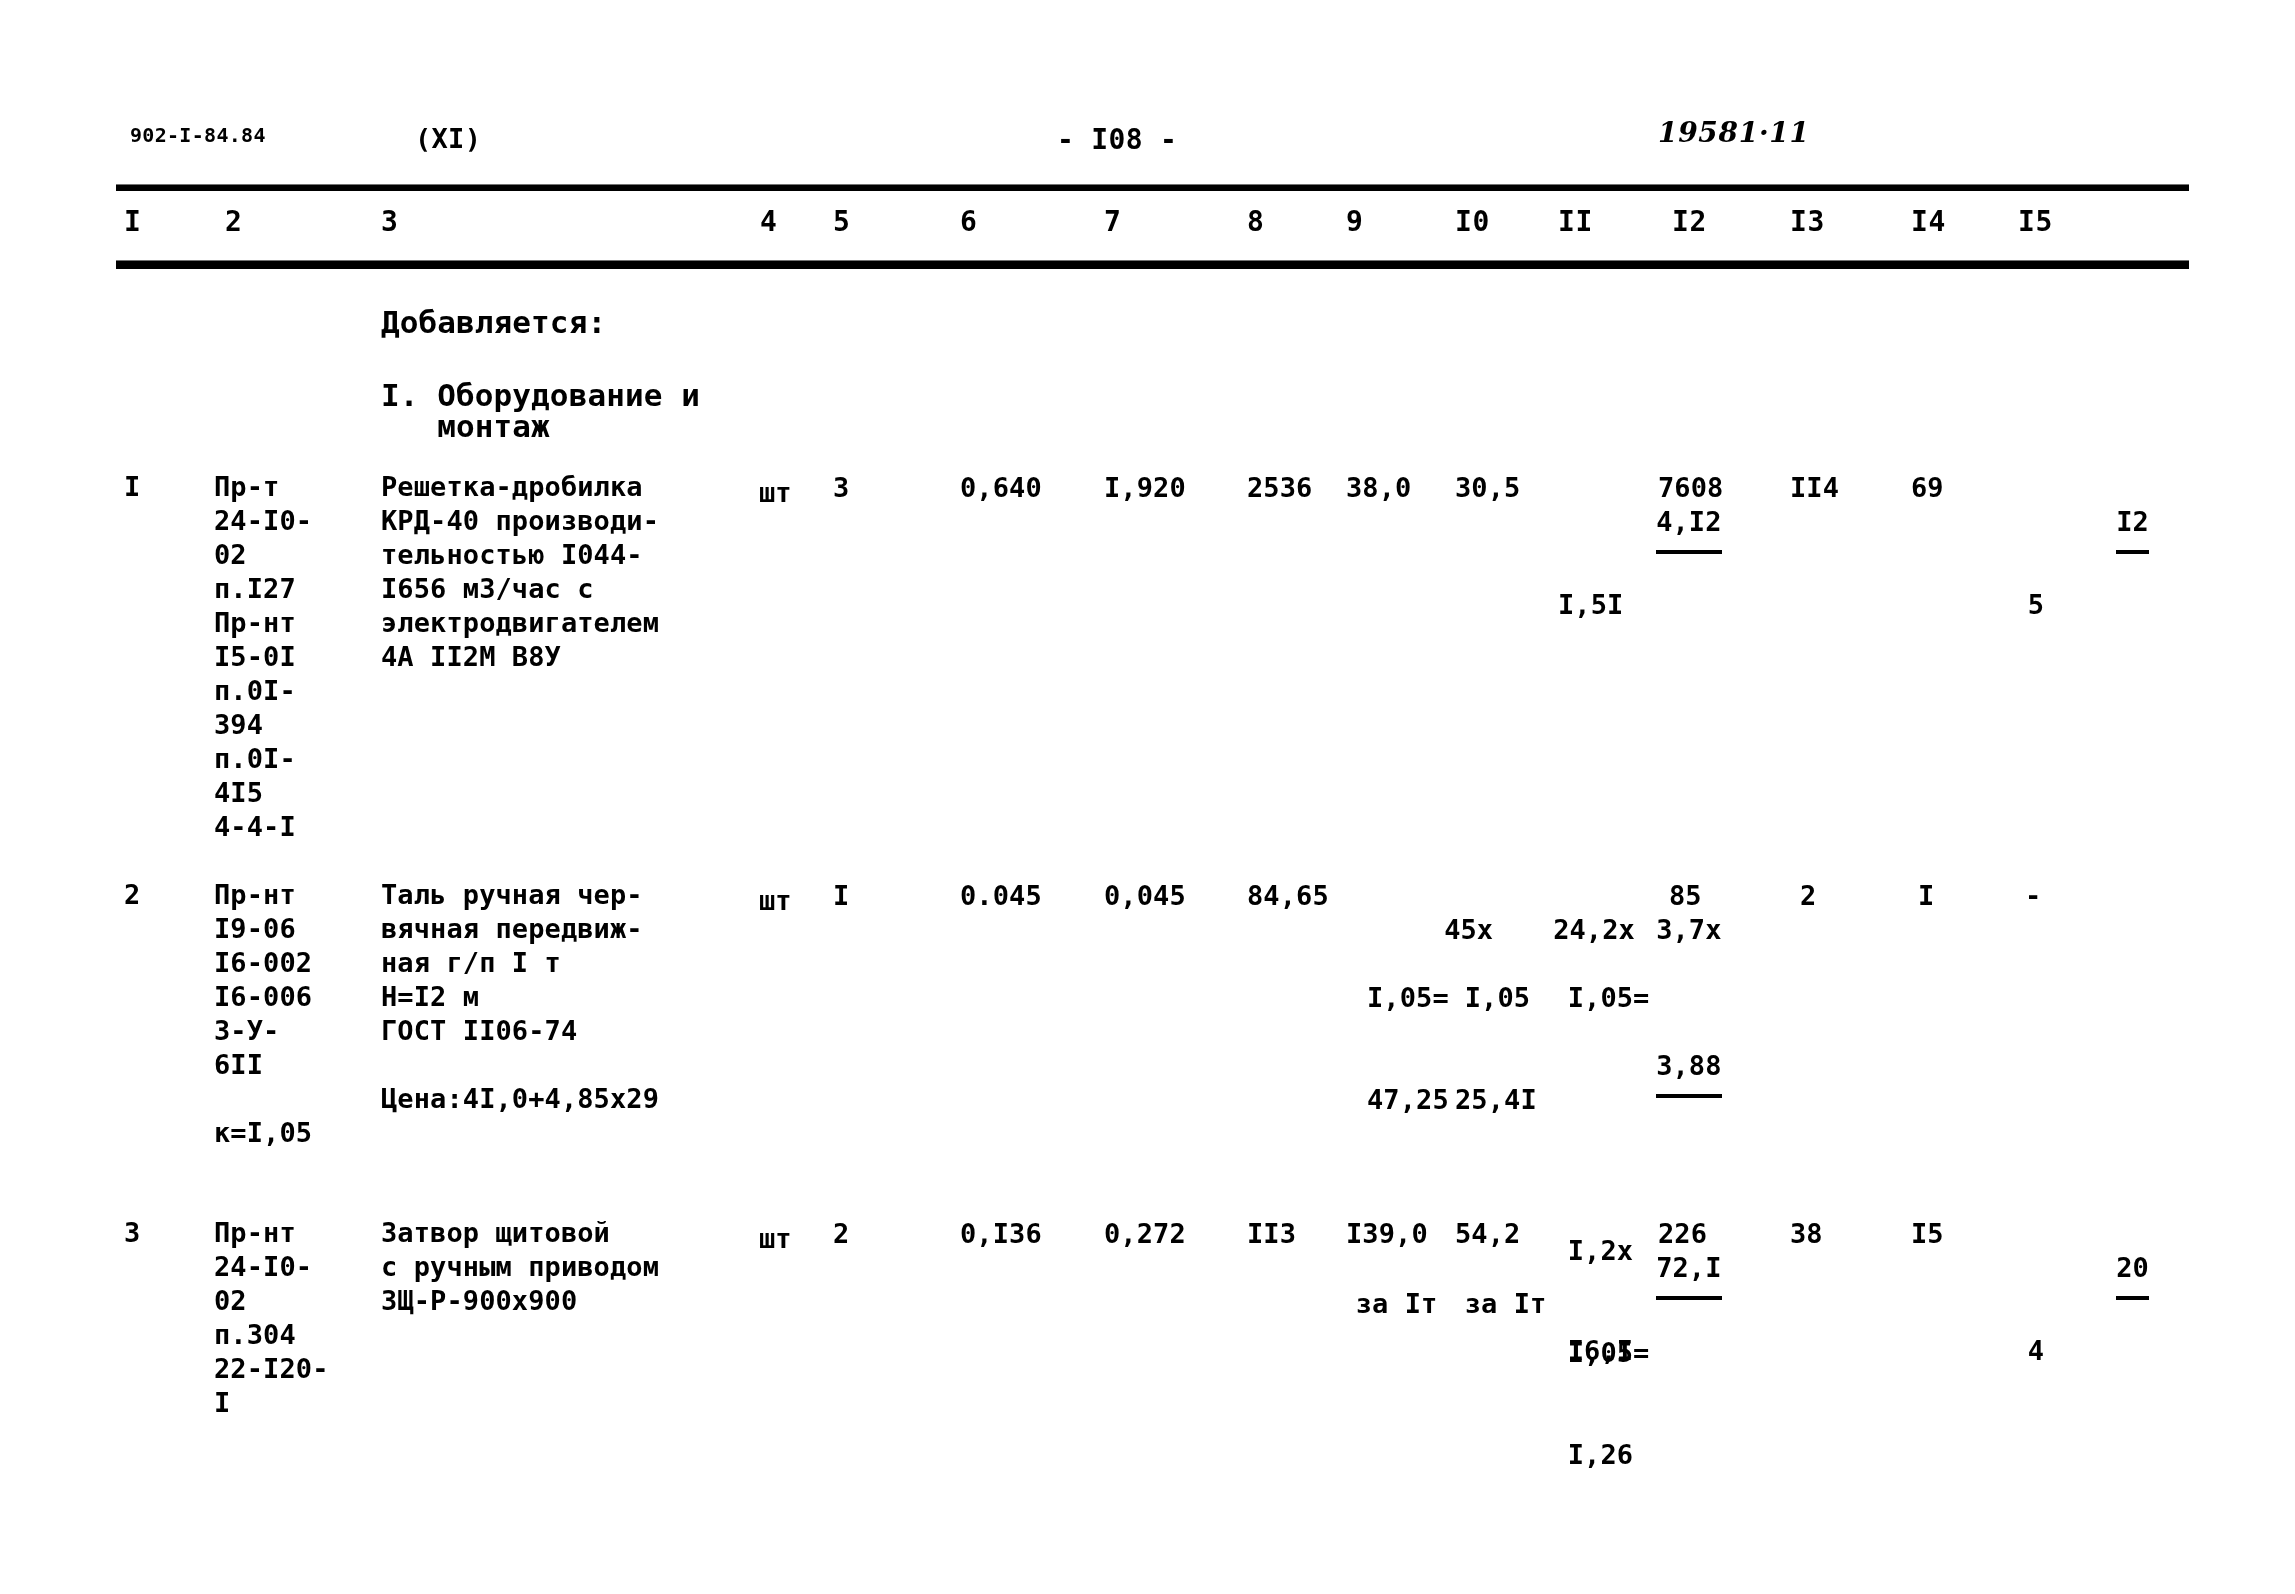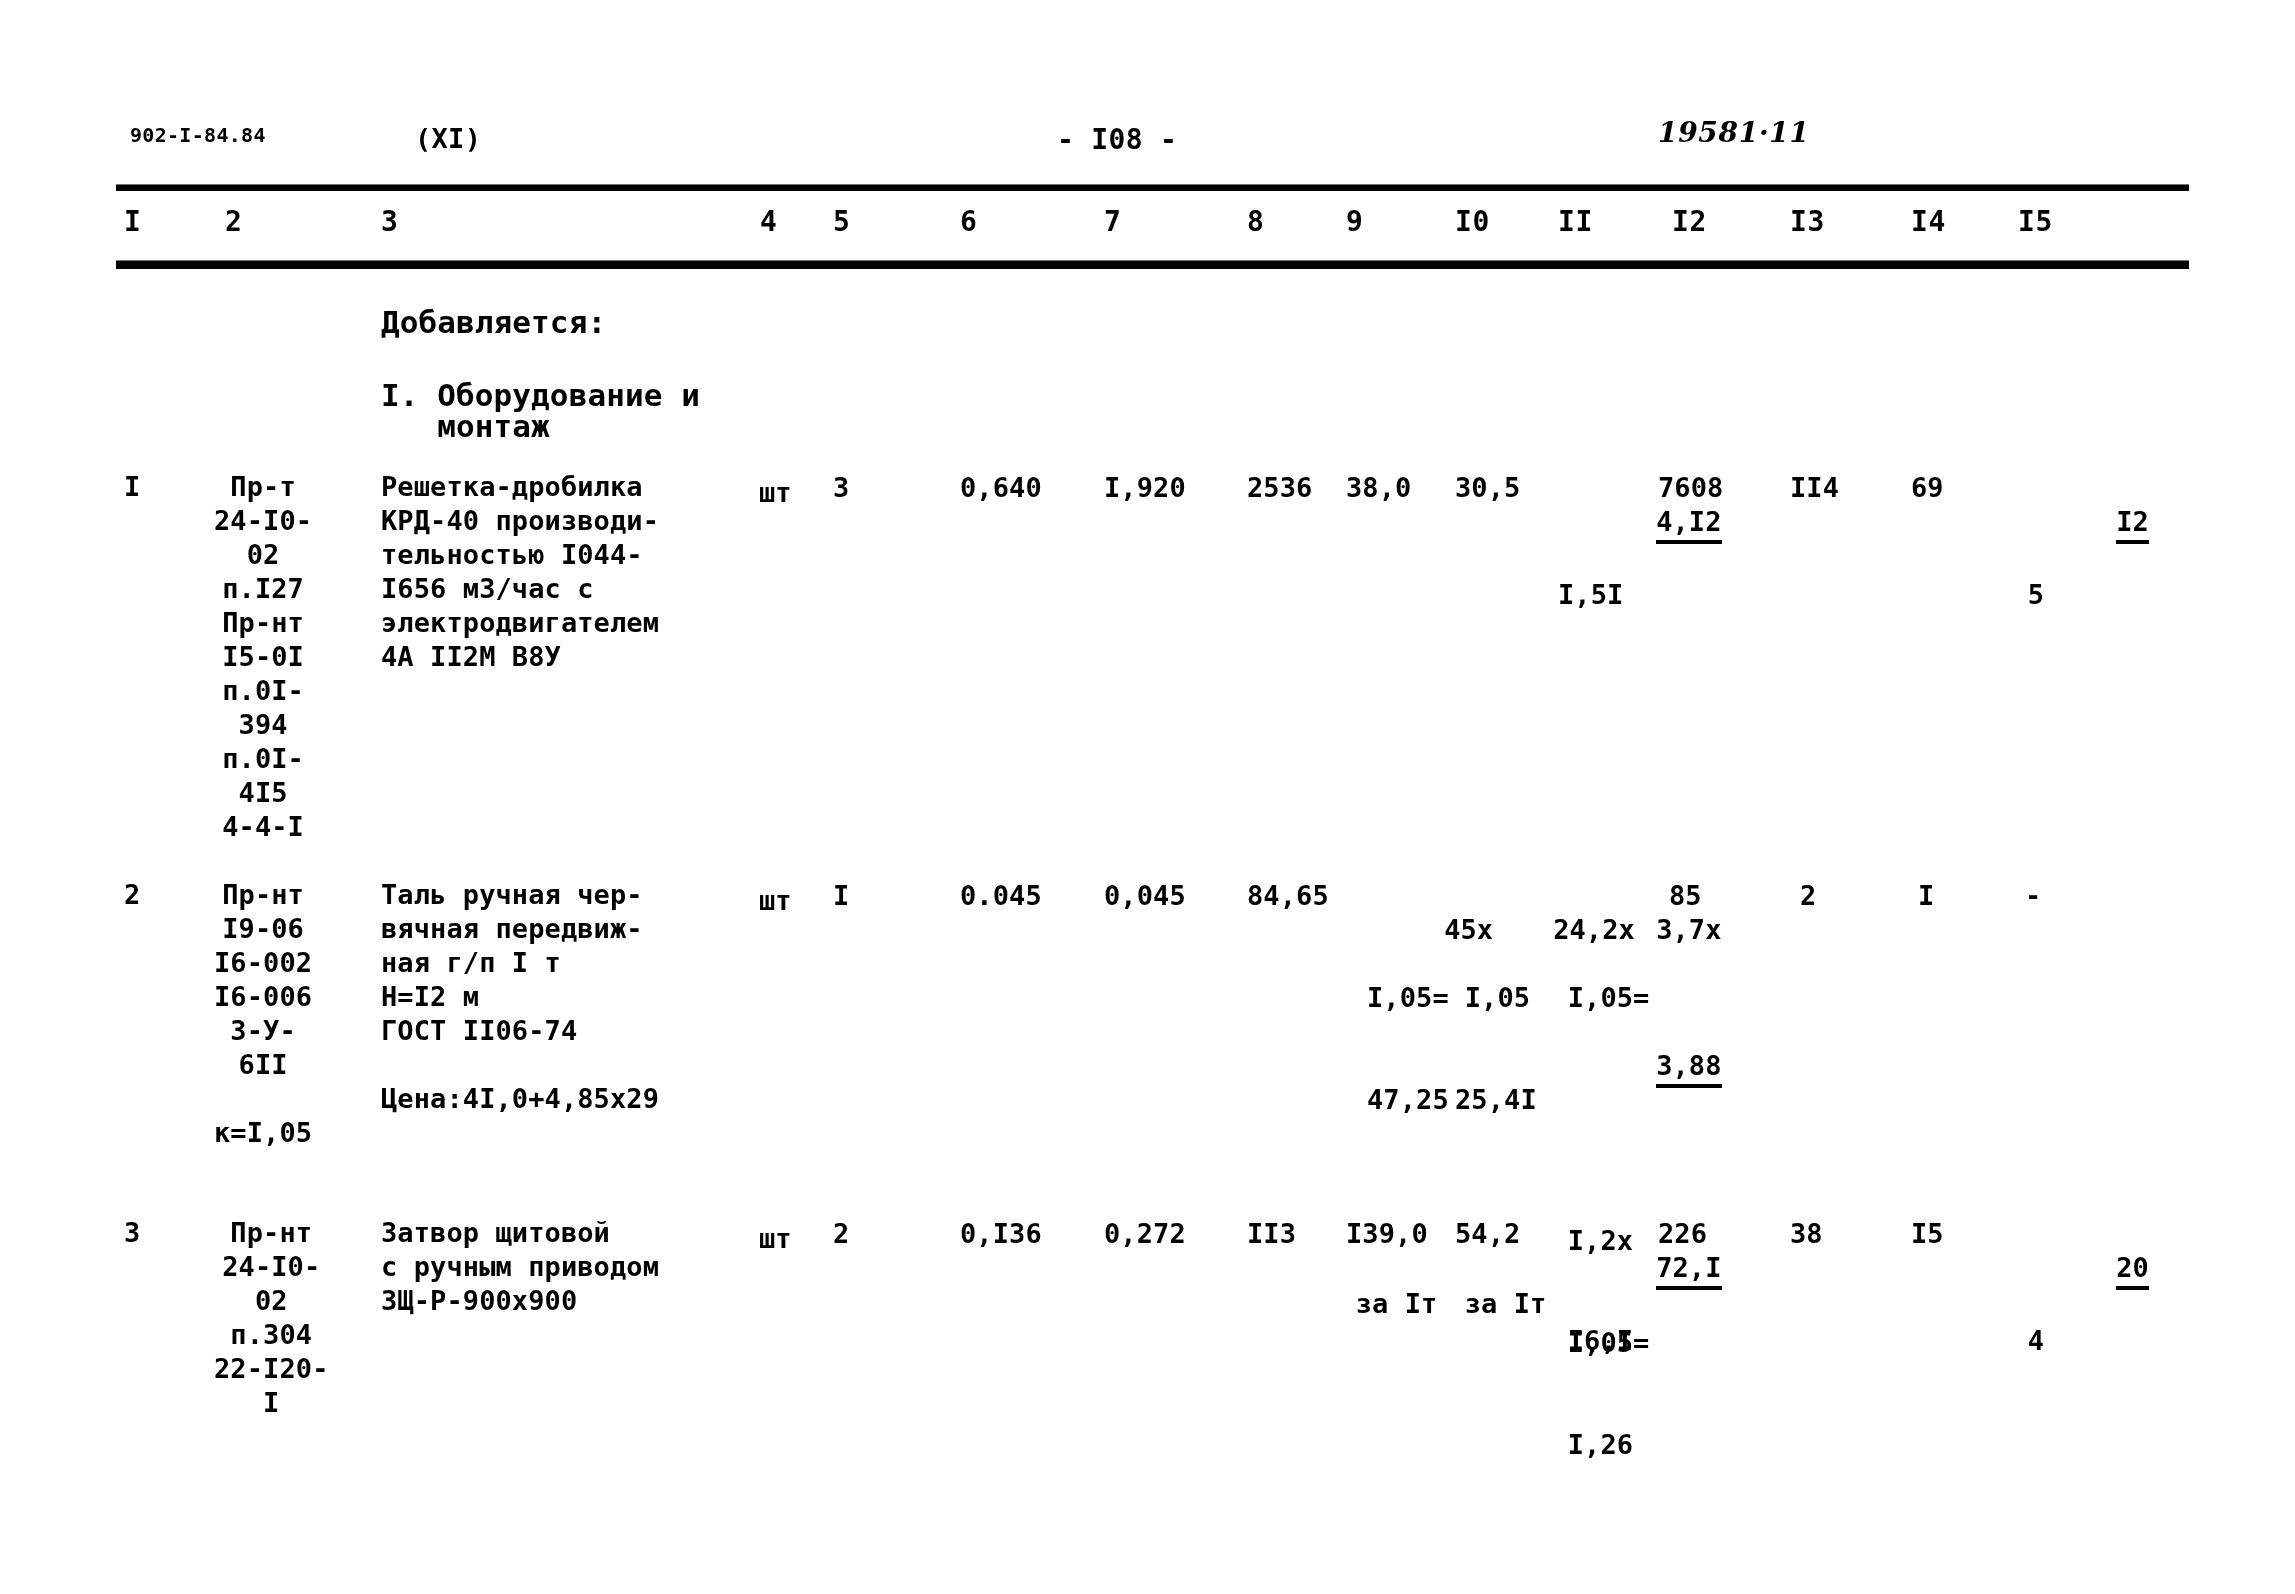--- a/index.html
+++ b/index.html
@@ -96,40 +96,40 @@
 
   .cell {
     position: absolute;
     font-size: 27px;
     font-weight: 700;
     white-space: pre;
     line-height: 34px;
     letter-spacing: 0.1px;
   }
   .c1  { left: 124px;  top: 0px; }
-  .c2  { left: 130px;  top: 0px; text-align: center; }
+  .c2  { left: 130px;  top: 0px; }
   .c3  { left: 381px;  top: 0px; }
   .c4  { left: 759px; top: 5.5px; }
   .c5  { left: 833px; top: 1.4px; }
   .c6  { left: 960px; top: 1.4px; }
   .c7  { left: 1104px; top: 1.4px; }
   .c8  { left: 1247px; top: 1.4px; }
   .c9  { left: 1346px; top: 1.4px; }
   .c10 { left: 1455px; top: 1.4px; }
   .c11 { left: 1558px; top: 1.4px; }
   .c12 { left: 1658px; top: 1.4px; }
   .c13 { left: 1790px; top: 1.4px; }
   .c14 { left: 1911px; top: 1.4px; }
   .c15 { left: 2018px; top: 1.4px; }
 
   
   .frac-num {
     display: inline-block;
     border-bottom: 4.1px solid #000;
-    padding-bottom: 3px;
+    padding-bottom: 13px;
     line-height: 30px;
   }
   .frac-den { display: block; }
   .indent-1 { display: block; padding-left: 21px; }
   .indent-2 { display: block; padding-left: 9.7px; }
   .gap { display: block; height: 34px; }
 
   
   #rule-top::after, #rule-bottom::after {
     content: "";

